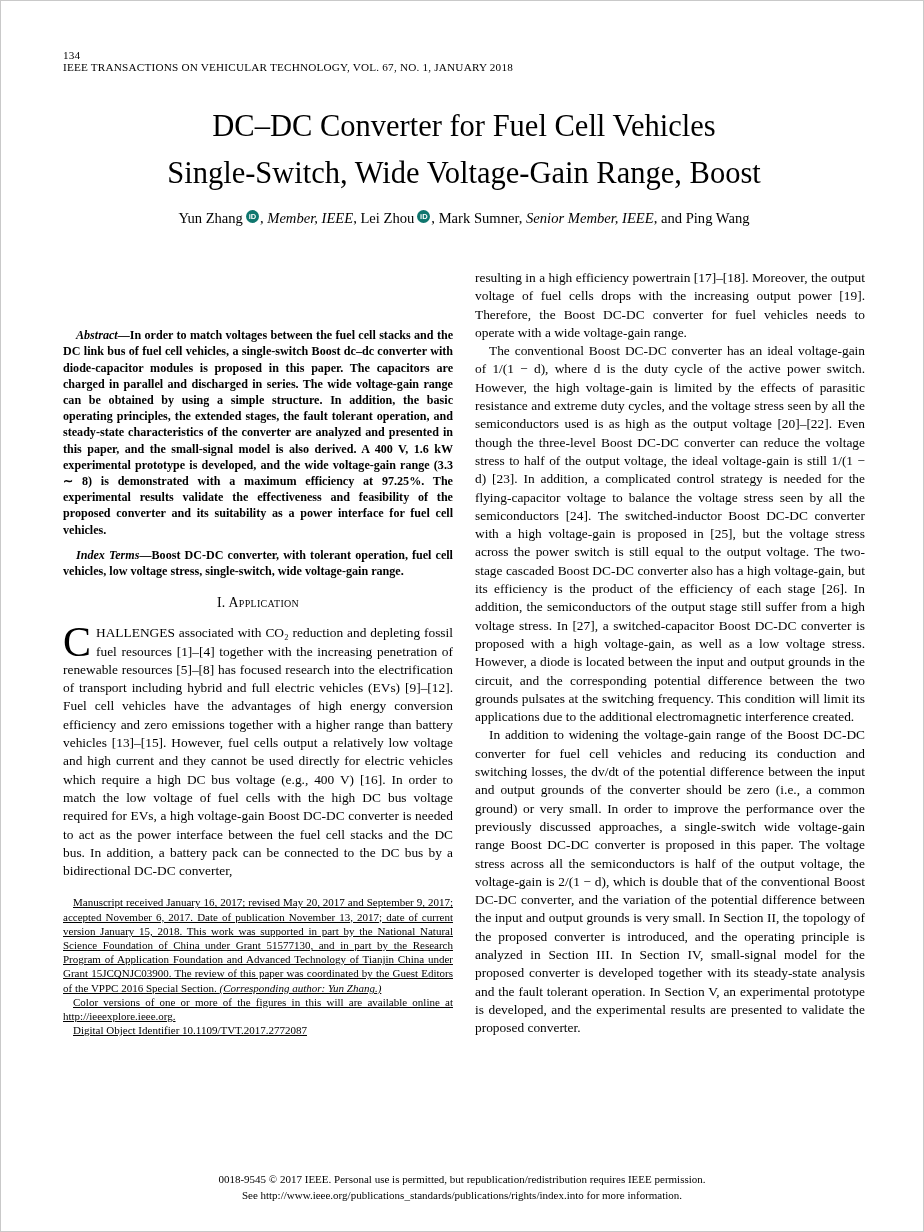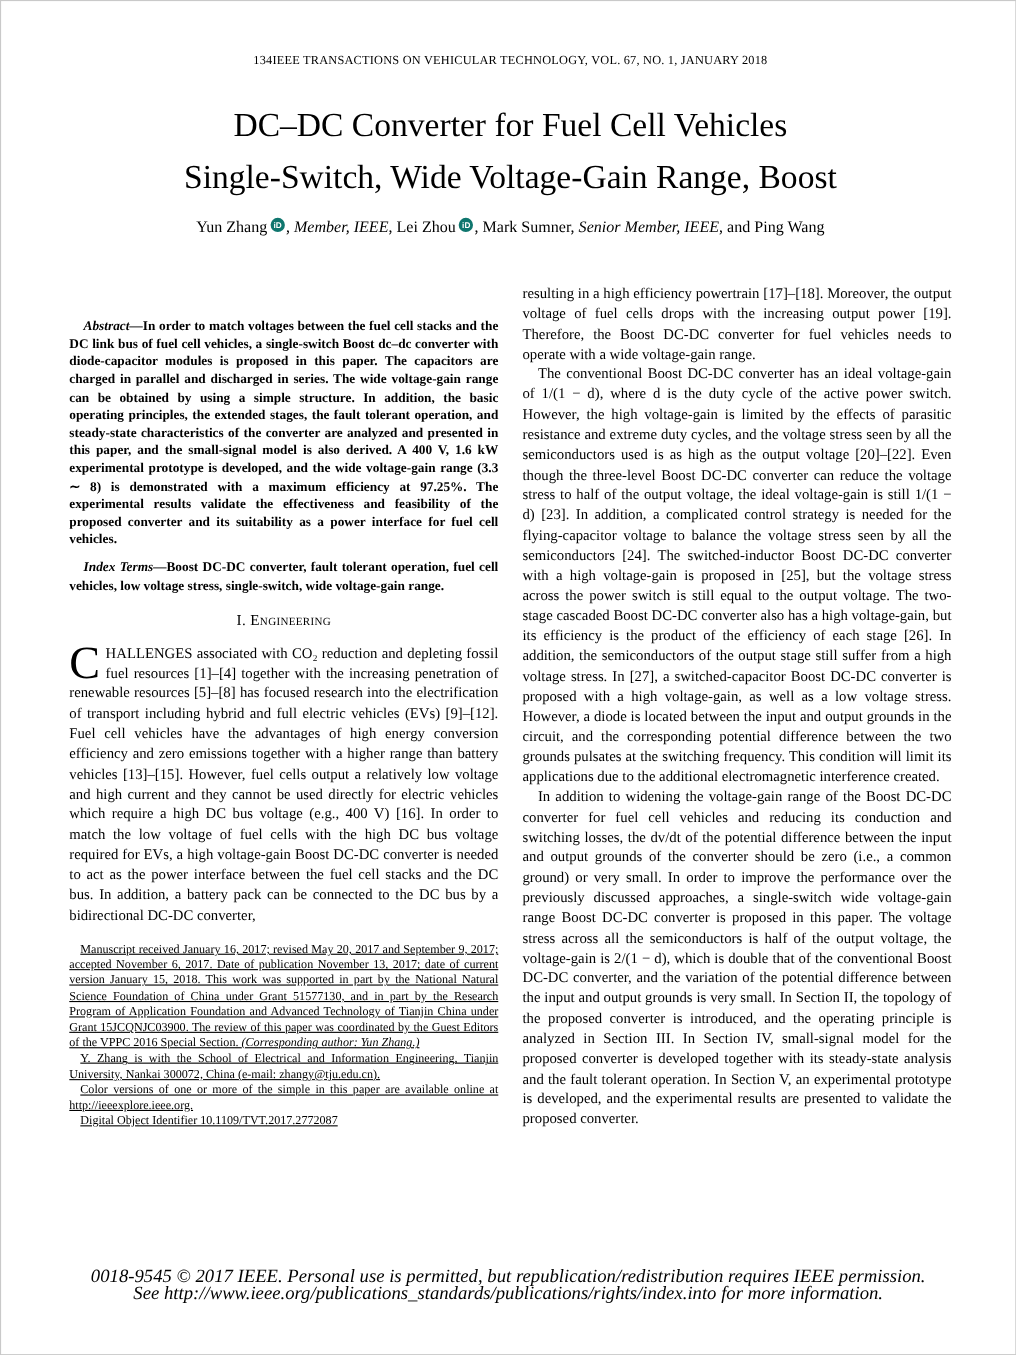--- a/index.html
+++ b/index.html
@@ -13,21 +13,21 @@
     position: relative;
     width: 924px; height: 1232px;
     border: 1px solid #c9c9c9;
     padding: 48px 58px 0 62px;
     overflow: hidden;
     background: #fff;
   }
   
   .running-head {
     display: flex; justify-content: center; align-items: baseline;
-    font-size: 11.2px; letter-spacing: 0.2px;
+    font-size: 11.2px; letter-spacing: 0.2px; flex-direction: column;
   }
   
   .paper-title {
     margin: 30px 0 0 0;
     font-size: 30.5px; font-weight: 400;
     text-align: center; line-height: 47px;
   }
   .paper-title .tline { display: block; }
   
   .authors {
@@ -82,23 +82,23 @@
     padding: 2px 5px 0 0;
   }
   .footnotes {
     margin-top: 15px;
     font-size: 11px; line-height: 14.2px; text-decoration: underline;
   }
   .footnotes p { margin: 0; text-indent: 10px; }
   .fn-italic { font-style: italic; }
   
   .copyright {
-    position: absolute; left: 0; right: 0; bottom: 48px;
+    position: absolute; left: 0; right: 0; bottom: 28px;
     text-align: center;
-    font-size: 17px; line-height: 15.5px; font-style: italic;
+    font-size: 11px; line-height: 15.5px;
   }
 </style>
 </head>
 <body>
 
 <div class="page">
 
   <header class="running-head">
     <span>134</span>
     <span>IEEE TRANSACTIONS ON VEHICULAR TECHNOLOGY, VOL. 67, NO. 1, JANUARY 2018</span>
@@ -109,30 +109,29 @@
     <span class="tline">Single-Switch, Wide Voltage-Gain Range, Boost</span>
   </h1>
 
   <div class="authors"><span>Yun Zhang</span><span class="orcid">iD</span><span>, </span><span class="role">Member, IEEE</span><span>, Lei Zhou</span><span class="orcid">iD</span><span>, Mark Sumner, </span><span class="role">Senior Member, IEEE</span><span>, and Ping Wang</span></div>
 
   <main class="columns">
 
     <section class="col">
       <p class="abstract-par"><span class="ab-label">Abstract—</span><span>In order to match voltages between the fuel cell stacks and the DC link bus of fuel cell vehicles, a single-switch Boost dc–dc converter with diode-capacitor modules is proposed in this paper. The capacitors are charged in parallel and discharged in series. The wide voltage-gain range can be obtained by using a simple structure. In addition, the basic operating principles, the extended stages, the fault tolerant operation, and steady-state characteristics of the converter are analyzed and presented in this paper, and the small-signal model is also derived. A 400 V, 1.6 kW experimental prototype is developed, and the wide voltage-gain range (3.3 ∼ 8) is demonstrated with a maximum efficiency at 97.25%. The experimental results validate the effectiveness and feasibility of the proposed converter and its suitability as a power interface for fuel cell vehicles.</span></p>
 
-      <p class="abstract-par"><span class="ab-label">Index Terms—</span><span>Boost DC-DC converter, fault tolerant operation, fuel cell vehicles, low voltage stress, single-switch, wide voltage-gain range.</span></p>
+      <p class="abstract-par"><span class="ab-label">Index Terms—</span><span>Boost DC-DC converter, with tolerant operation, fuel cell vehicles, low voltage stress, single-switch, wide voltage-gain range.</span></p>
 
-      <h2 class="sec-heading">I. Engineering</h2>
+      <h2 class="sec-heading">I. Application</h2>
 
       <p class="body-par no-indent"><span class="dropcap">C</span><span>HALLENGES</span><span> associated with CO₂ reduction and depleting fossil fuel resources [1]–[4] together with the increasing penetration of renewable resources [5]–[8] has focused research into the electrification of transport including hybrid and full electric vehicles (EVs) [9]–[12]. Fuel cell vehicles have the advantages of high energy conversion efficiency and zero emissions together with a higher range than battery vehicles [13]–[15]. However, fuel cells output a relatively low voltage and high current and they cannot be used directly for electric vehicles which require a high DC bus voltage (e.g., 400 V) [16]. In order to match the low voltage of fuel cells with the high DC bus voltage required for EVs, a high voltage-gain Boost DC-DC converter is needed to act as the power interface between the fuel cell stacks and the DC bus. In addition, a battery pack can be connected to the DC bus by a bidirectional DC-DC converter,</span></p>
 
       <div class="footnotes">
         <p><span>Manuscript received January 16, 2017; revised May 20, 2017 and September 9, 2017; accepted November 6, 2017. Date of publication November 13, 2017; date of current version January 15, 2018. This work was supported in part by the National Natural Science Foundation of China under Grant 51577130, and in part by the Research Program of Application Foundation and Advanced Technology of Tianjin China under Grant 15JCQNJC03900. The review of this paper was coordinated by the Guest Editors of the VPPC 2016 Special Section. </span><span class="fn-italic">(Corresponding author: Yun Zhang.)</span></p>
-        <p>Y. Zhang is with the School of Electrical and Information Engineering, Tianjin University, Nankai 300072, China (e-mail: zhangy@tju.edu.cn).</p>
-        <p>Color versions of one or more of the simple in this paper are available online at http://ieeexplore.ieee.org.</p>
+        <p>Color versions of one or more of the figures in this will are available online at http://ieeexplore.ieee.org.</p>
         <p>Digital Object Identifier 10.1109/TVT.2017.2772087</p>
       </div>
     </section>
 
     <section class="col">
       <p class="body-par no-indent">resulting in a high efficiency powertrain [17]–[18]. Moreover, the output voltage of fuel cells drops with the increasing output power [19]. Therefore, the Boost DC-DC converter for fuel vehicles needs to operate with a wide voltage-gain range.</p>
       <p class="body-par">The conventional Boost DC-DC converter has an ideal voltage-gain of 1/(1 − d), where d is the duty cycle of the active power switch. However, the high voltage-gain is limited by the effects of parasitic resistance and extreme duty cycles, and the voltage stress seen by all the semiconductors used is as high as the output voltage [20]–[22]. Even though the three-level Boost DC-DC converter can reduce the voltage stress to half of the output voltage, the ideal voltage-gain is still 1/(1 − d) [23]. In addition, a complicated control strategy is needed for the flying-capacitor voltage to balance the voltage stress seen by all the semiconductors [24]. The switched-inductor Boost DC-DC converter with a high voltage-gain is proposed in [25], but the voltage stress across the power switch is still equal to the output voltage. The two-stage cascaded Boost DC-DC converter also has a high voltage-gain, but its efficiency is the product of the efficiency of each stage [26]. In addition, the semiconductors of the output stage still suffer from a high voltage stress. In [27], a switched-capacitor Boost DC-DC converter is proposed with a high voltage-gain, as well as a low voltage stress. However, a diode is located between the input and output grounds in the circuit, and the corresponding potential difference between the two grounds pulsates at the switching frequency. This condition will limit its applications due to the additional electromagnetic interference created.</p>
       <p class="body-par">In addition to widening the voltage-gain range of the Boost DC-DC converter for fuel cell vehicles and reducing its conduction and switching losses, the dv/dt of the potential difference between the input and output grounds of the converter should be zero (i.e., a common ground) or very small. In order to improve the performance over the previously discussed approaches, a single-switch wide voltage-gain range Boost DC-DC converter is proposed in this paper. The voltage stress across all the semiconductors is half of the output voltage, the voltage-gain is 2/(1 − d), which is double that of the conventional Boost DC-DC converter, and the variation of the potential difference between the input and output grounds is very small. In Section II, the topology of the proposed converter is introduced, and the operating principle is analyzed in Section III. In Section IV, small-signal model for the proposed converter is developed together with its steady-state analysis and the fault tolerant operation. In Section V, an experimental prototype is developed, and the experimental results are presented to validate the proposed converter.</p>
     </section>
 

